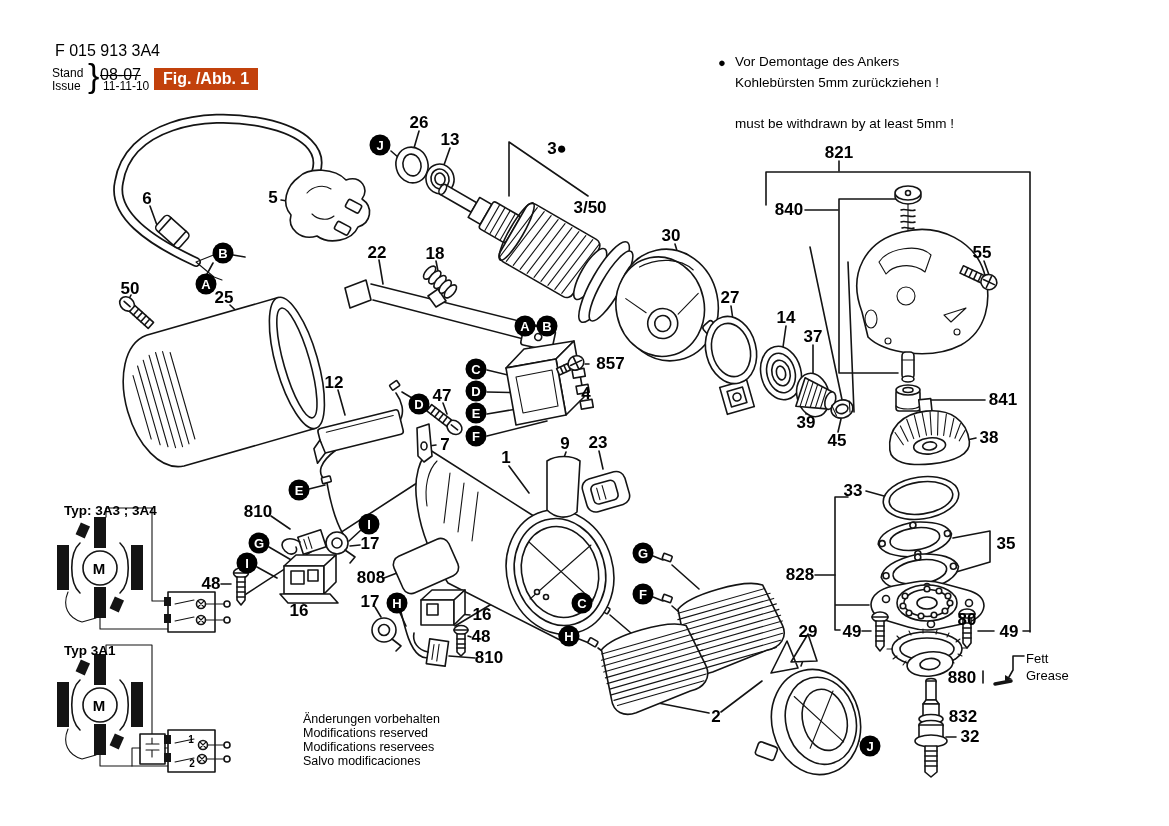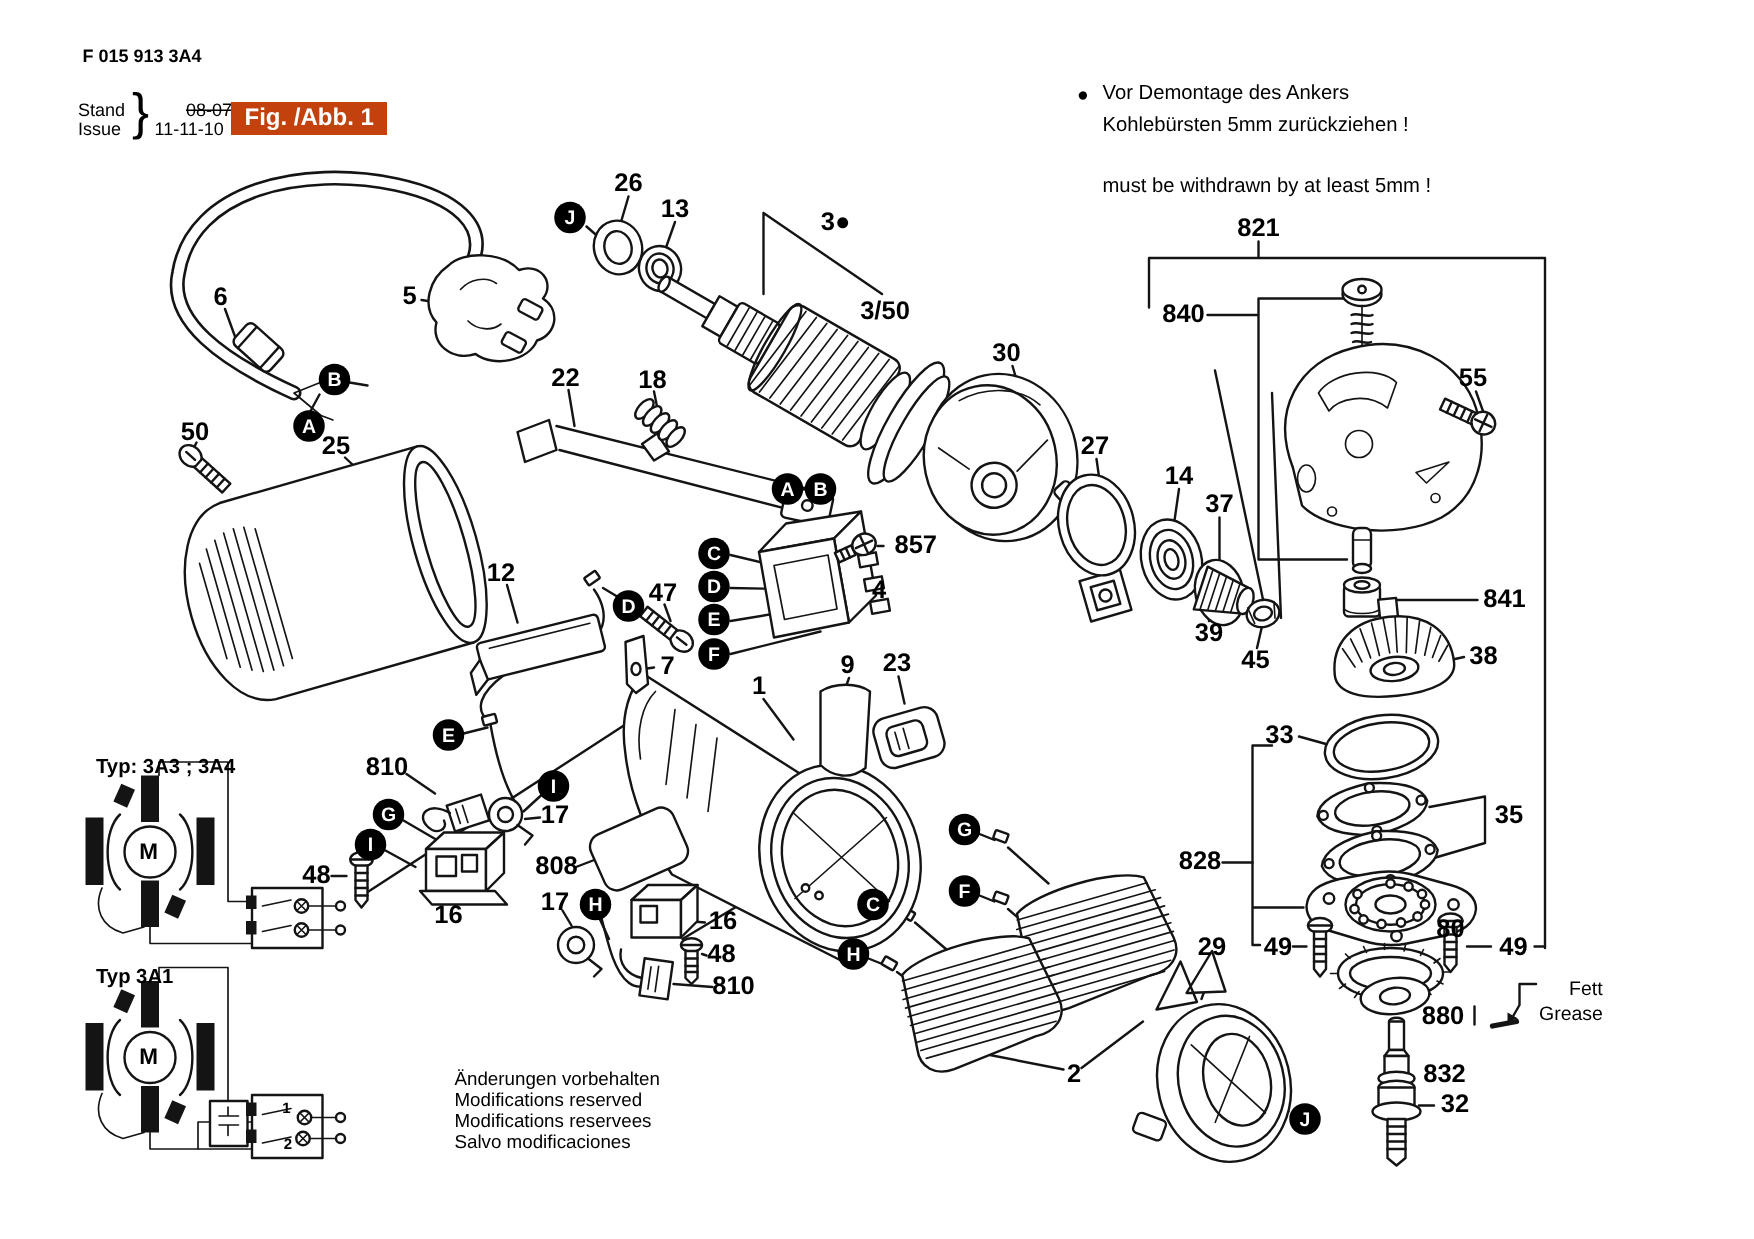--- a/index.html
+++ b/index.html
@@ -13,34 +13,34 @@
   svg .fat{stroke-width:10;}
   svg .fatw{stroke:#fff;stroke-width:6.5;}
   svg .dab{stroke-width:3.5;}
   .lyr{position:absolute;left:0;top:0;width:100%;height:100%;}
   .plabel{position:absolute;transform:translate(-50%,-50%);font-weight:700;font-size:17px;
           white-space:nowrap;line-height:1;}
   .callout{position:absolute;transform:translate(-50%,-50%);width:21px;height:21px;border-radius:50%;
            background:#000;color:#fff;font-weight:700;font-size:13px;display:flex;align-items:center;
            justify-content:center;line-height:1;}
   .abs{position:absolute;white-space:nowrap;}
-  .code{left:55px;top:30px;font-size:12px;font-weight:bold;}
+  .code{left:55px;top:42px;font-size:16px;}
   .stand{left:52px;top:66px;font-size:12px;}
   .issue{left:52px;top:79px;font-size:12px;}
   .brace{left:88px;top:58px;font-size:34px;font-weight:400;line-height:34px;}
-  .olddate{left:124px;top:66px;font-size:12px;text-decoration:line-through;}
+  .olddate{left:100px;top:66px;font-size:16px;text-decoration:line-through;}
   .newdate{left:103px;top:79px;font-size:12px;}
   .figbox{left:154px;top:68px;background:#c2410c;color:#fff;font-weight:700;font-size:16px;padding:2px 9px;}
   .title{left:440px;top:48px;width:280px;text-align:center;font-weight:700;font-size:20px;letter-spacing:.4px;}
   .bullet{left:718px;top:55px;font-size:13px;}
   .noteln{left:735px;font-size:13.5px;}
   .n1{top:54px;} .n2{top:75px;} .n3{top:98px;} .n4{top:116px;}
   .typa{left:64px;top:503px;font-weight:700;font-size:13.5px;}
   .typb{left:64px;top:643px;font-weight:700;font-size:13.5px;}
-  .ft1{left:1026px;top:651px;font-size:13px;margin-left:20px;}
+  .ft1{left:1026px;top:651px;font-size:13px;}
   .ft2{left:1026px;top:668px;font-size:13px;}
   .fl{font-size:12.5px;line-height:1;}
   .f1{left:303px;top:713px;} .f2{left:303px;top:727px;} .f3{left:303px;top:741px;} .f4{left:303px;top:755px;}
 </style>
 </head>
 <body>
 
 <div class="stage">
 
 <svg width="1169" height="826" viewBox="0 0 1169 826">

